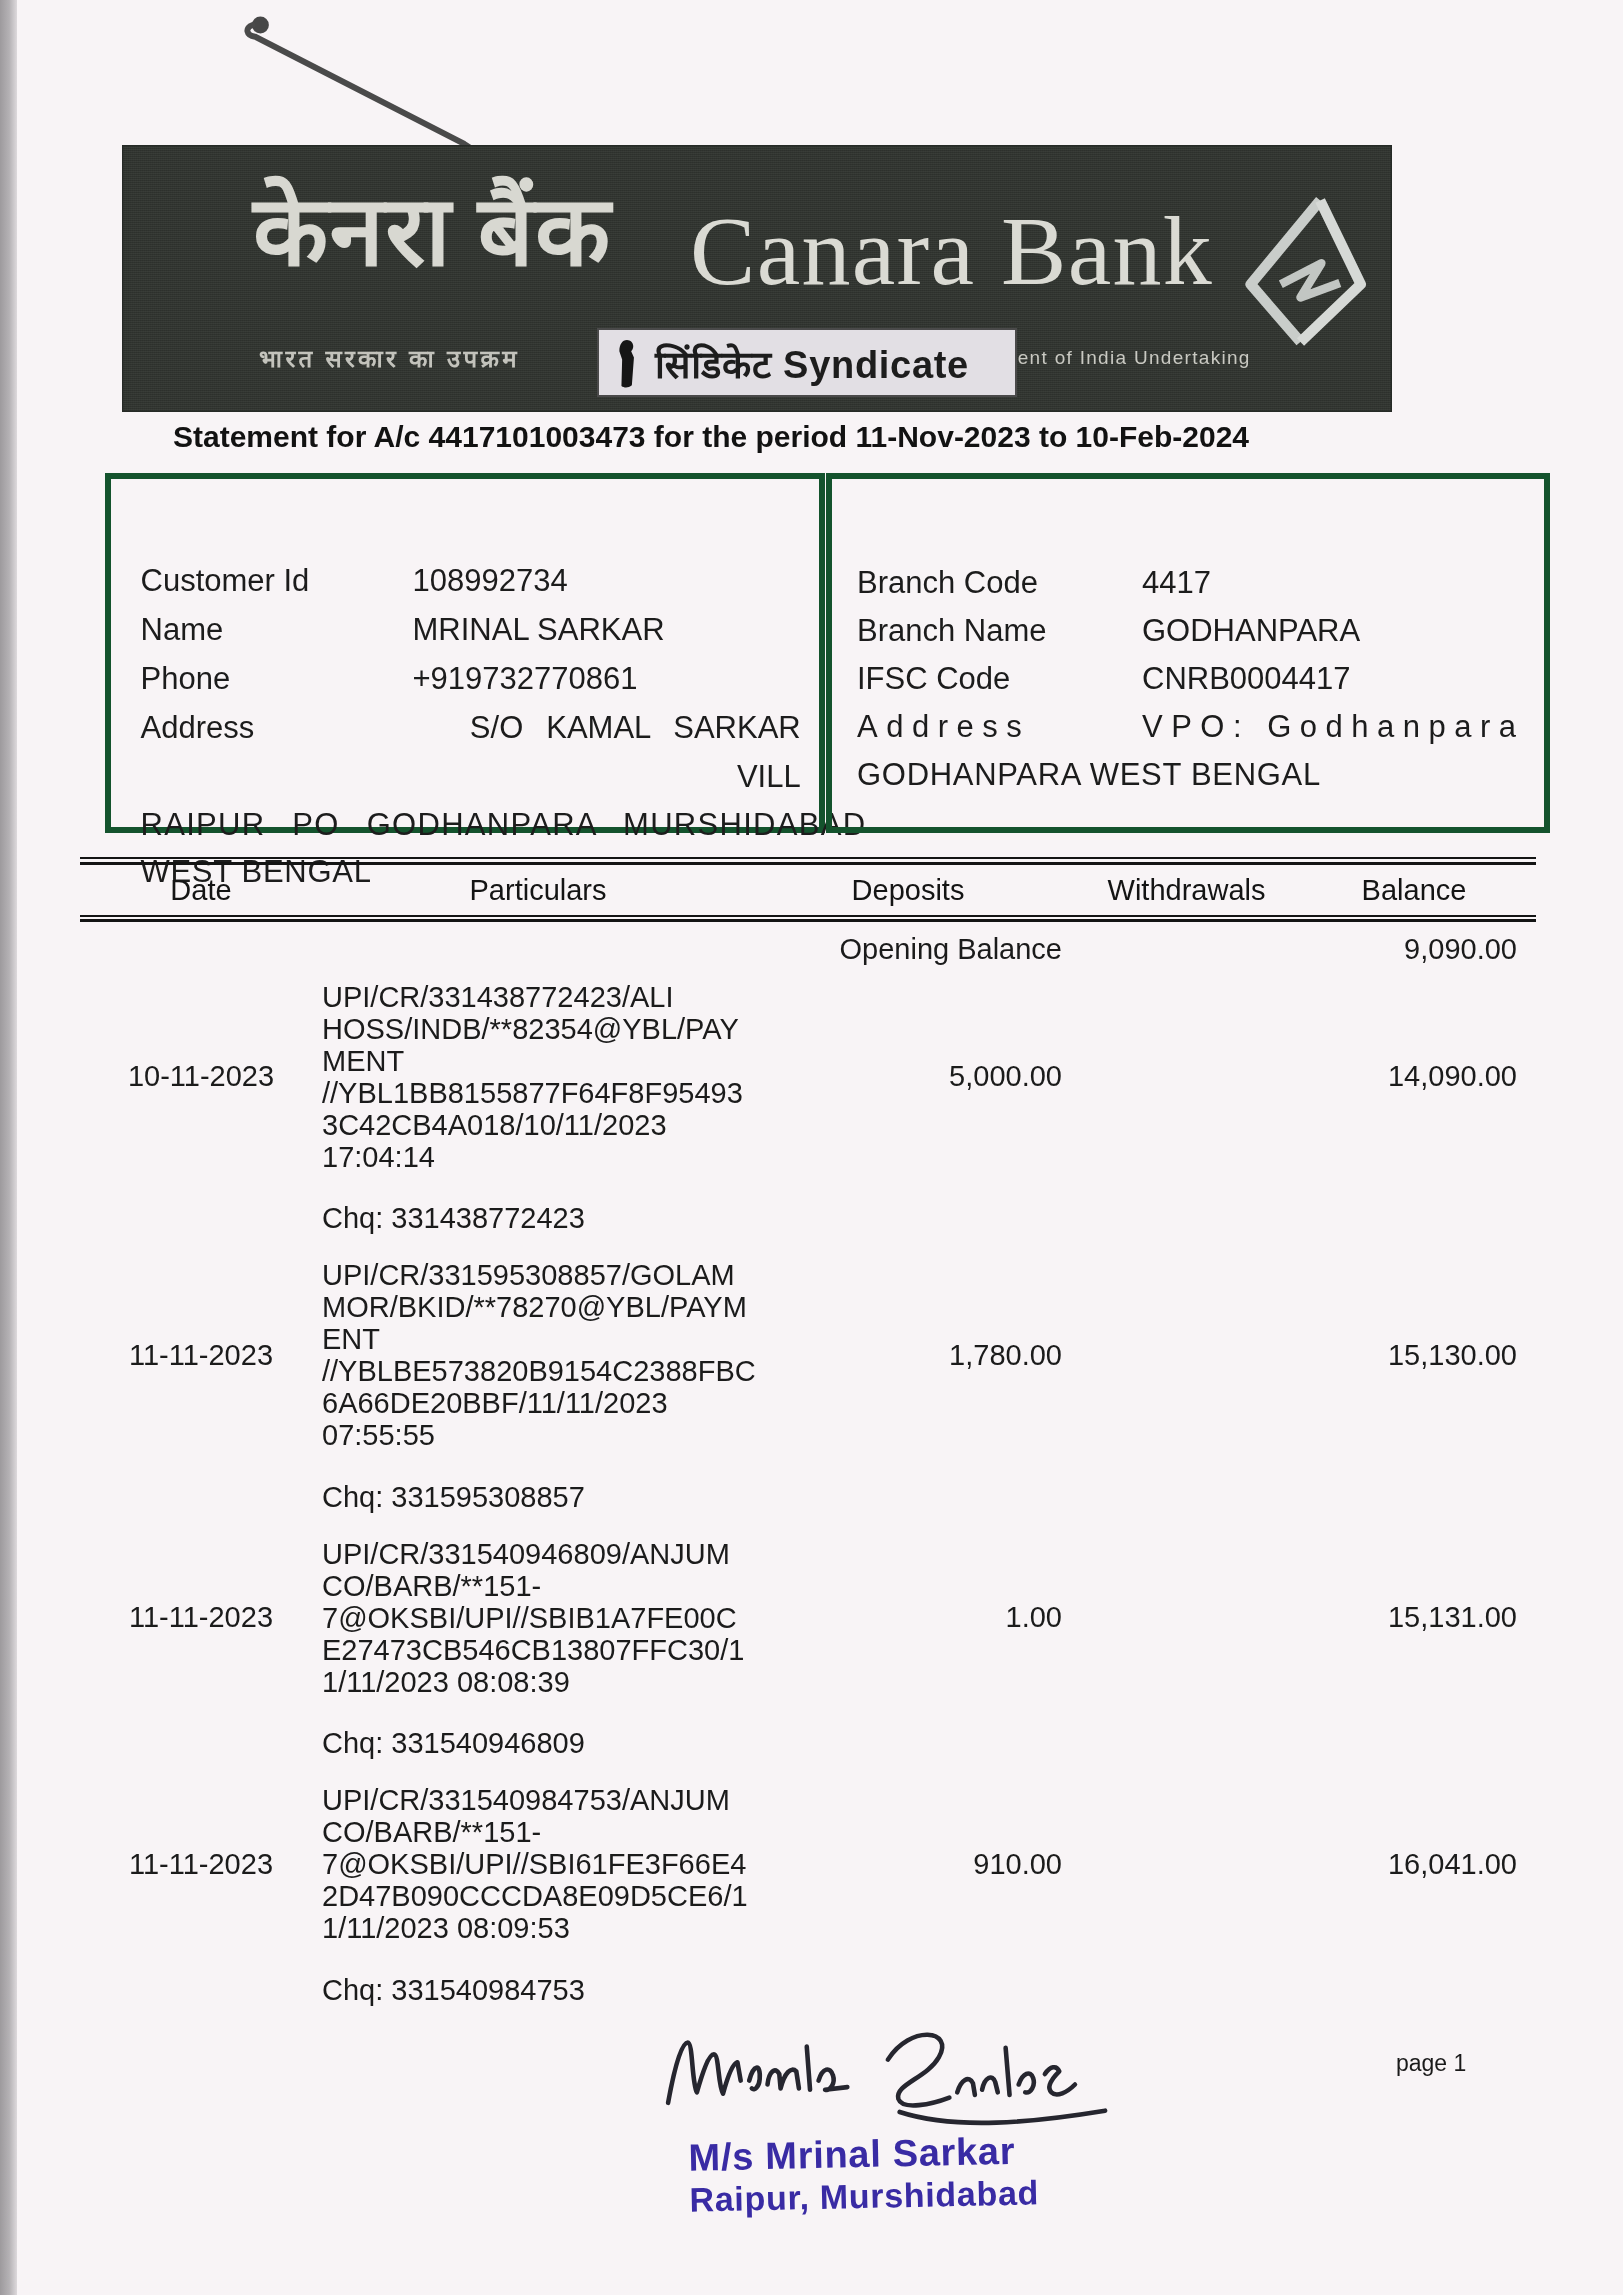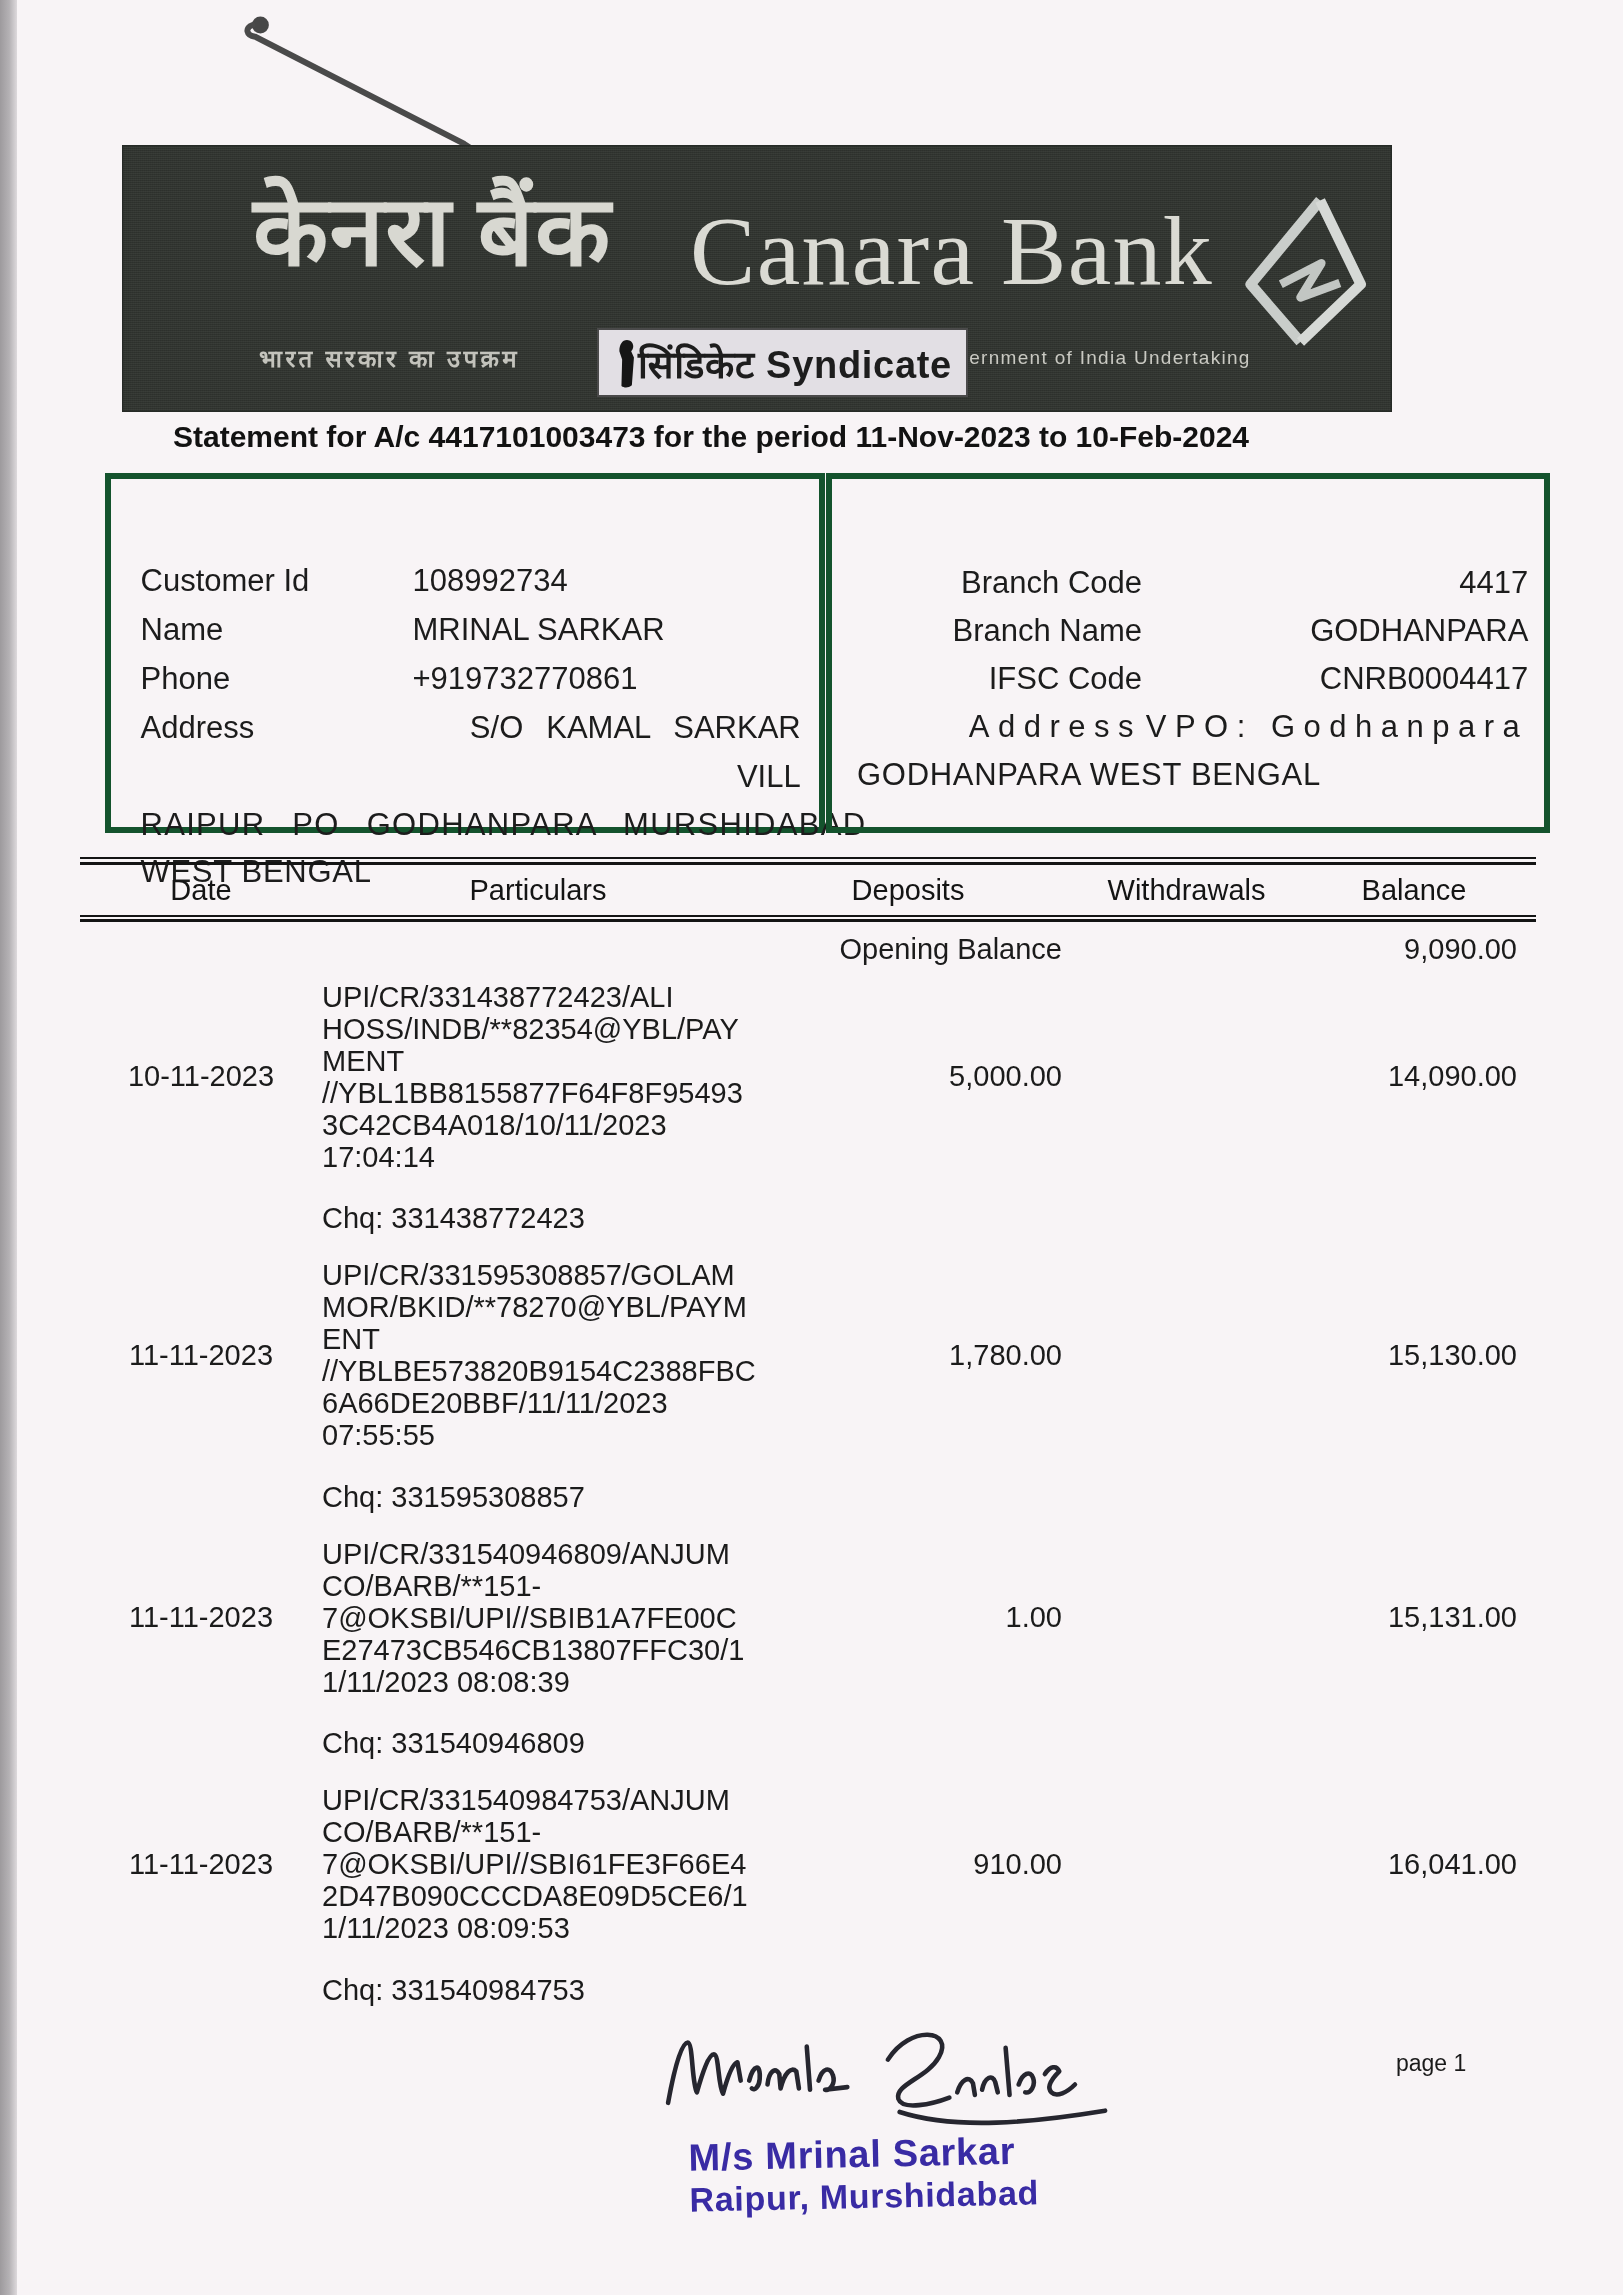--- a/index.html
+++ b/index.html
@@ -43,23 +43,23 @@
     font-family:"Liberation Serif","DejaVu Serif",serif;
     font-size:98px;line-height:105px;font-weight:normal;
     color:#dadad3;letter-spacing:1.3px;
   }
   .english-tagline{
     position:absolute;left:789px;top:202px;
     font-size:19px;color:#c9c9c2;letter-spacing:1.3px;
   }
   .emblem{position:absolute;right:18.3px;top:41px;width:151px;height:190px;}
   .syndicate-box{
-    position:absolute;left:475px;top:183px;width:371px;height:69px;
+    position:absolute;left:475px;top:183px;width:420px;height:69px;
     background:#e2dfe4;border:2px solid #4a4a4a;
-    display:flex;align-items:center;gap:0;padding-left:17px;box-sizing:border-box;
+    display:flex;align-items:center;gap:17px;padding-left:17px;box-sizing:border-box;
   }
   .syndicate-text{
     font-size:38px;font-weight:bold;color:#1d1d1d;letter-spacing:0.7px;
     white-space:nowrap;
   }
   .synd-figure{width:22px;height:50px;flex:0 0 auto;}
 
   
   .stmt-title{
     position:absolute;left:173px;top:420px;width:1309px;
@@ -70,21 +70,21 @@
   
   .info-box{
     position:absolute;border:6px solid #14532d;background:transparent;
     font-size:31px;color:#1c1c1c;
   }
   .box-left{left:105px;top:473px;width:708px;height:348px;}
   .box-right{left:826px;top:473px;width:712px;height:348px;}
   .box-left .rows{position:absolute;left:29.5px;top:77px;right:18.3px;}
   .box-right .rows{position:absolute;left:25px;top:80px;right:15.7px;}
   .info-row{display:flex;line-height:49px;}
-  .box-right .info-row{line-height:48px;text-align:right;}
+  .box-right .info-row{line-height:48px;}
   .info-label{flex:0 0 272px;}
   .box-right .info-label{flex:0 0 285px;}
   .info-value{flex:1;}
   .addr-right{text-align:right;word-spacing:14.4px;}
   .ls-wide{letter-spacing:8.5px;}
   .addr-full{line-height:47px;letter-spacing:1.3px;word-spacing:17px;white-space:nowrap;}
   .addr-last{line-height:47px;letter-spacing:0.7px;}
 
   
   .table-wrap{position:absolute;left:80px;top:857px;width:1456px;}

